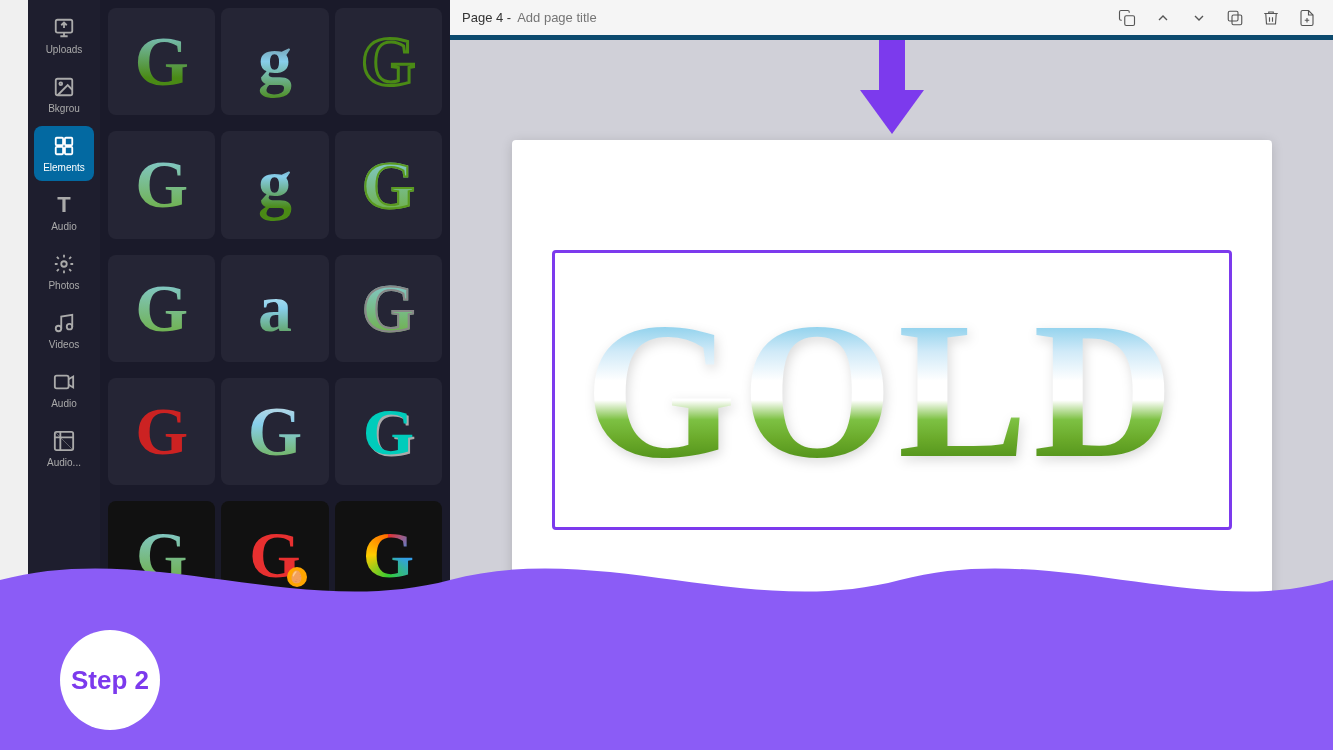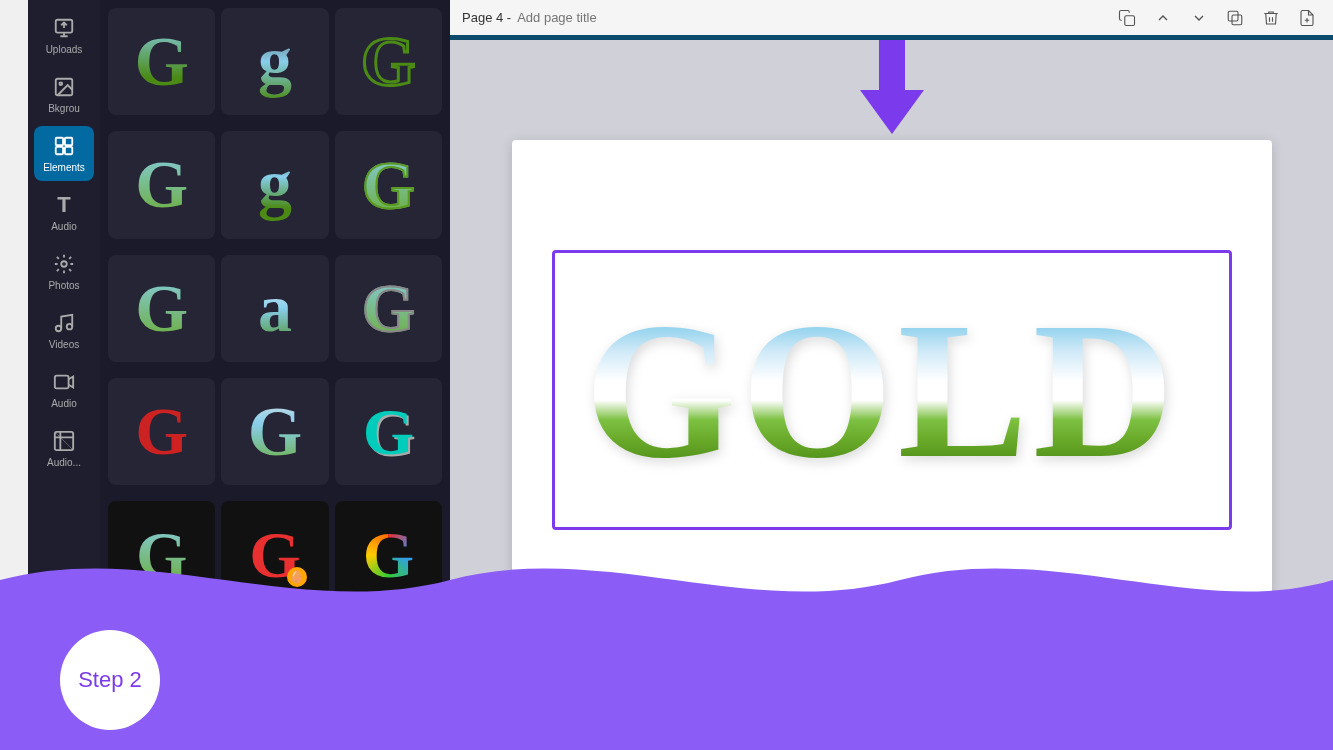--- a/index.html
+++ b/index.html
@@ -196,22 +196,22 @@
       height: 100px;
       background: white;
       border-radius: 50%;
       display: flex;
       align-items: center;
       justify-content: center;
       flex-shrink: 0;
     }
 
     .step-text {
-      font-size: 22px;
-      font-weight: 400;
+      font-size: 26px;
+      font-weight: 700;
       color: #7c3aed;
     }
 
     .step-description {
       font-size: 28px;
       font-weight: 800;
       color: white;
       flex: 1;
       text-align: center;
     }

